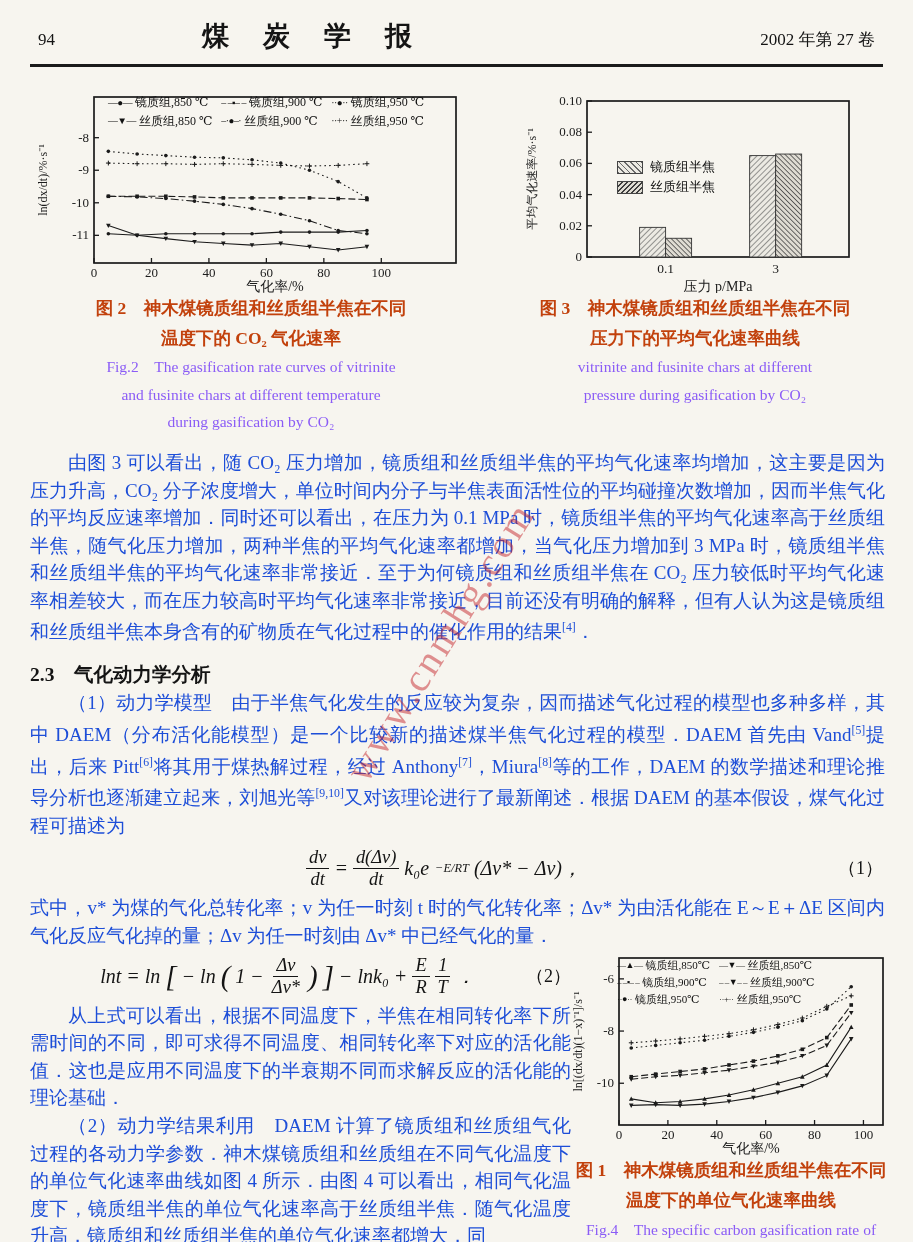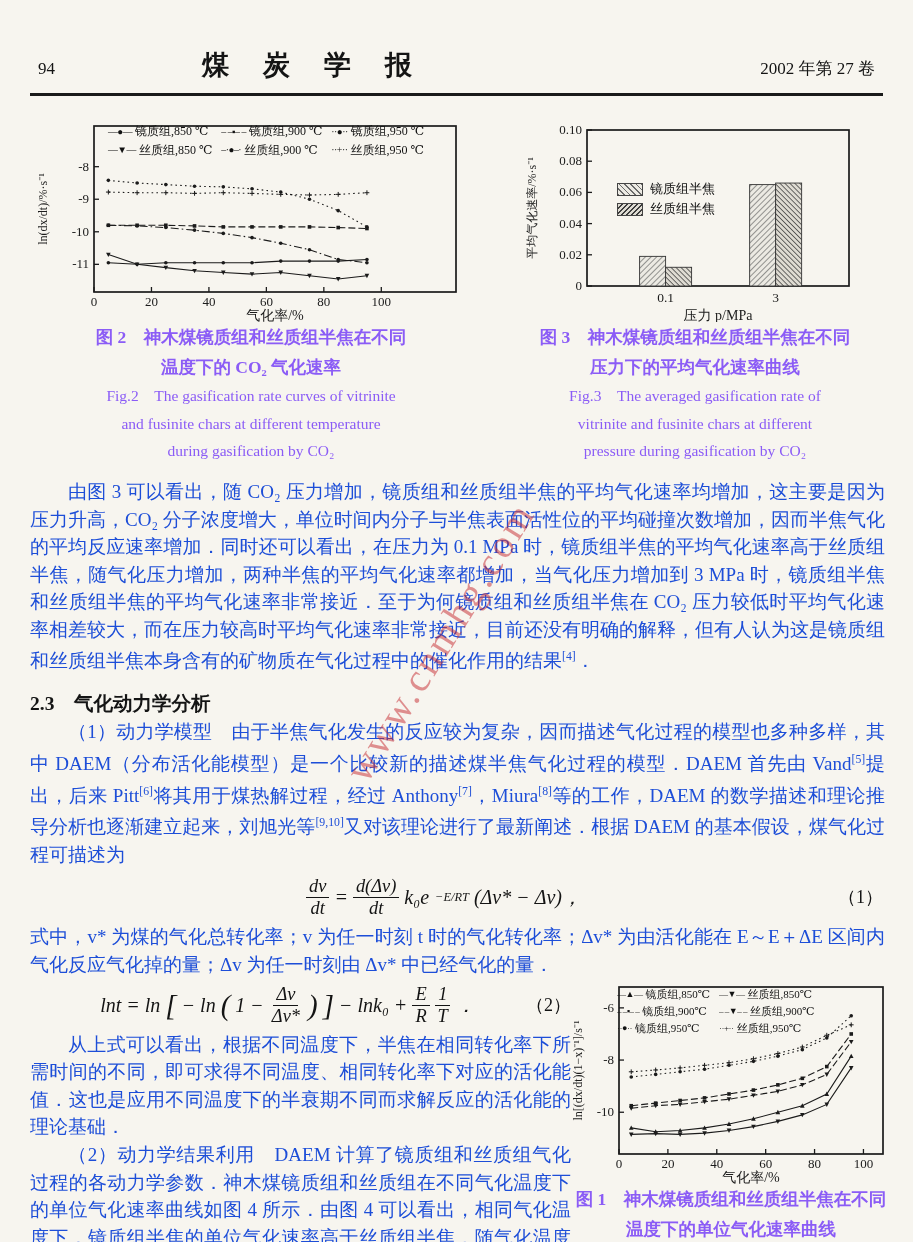--- a/index.html
+++ b/index.html
@@ -1,34 +1,34 @@
 <!DOCTYPE html>
 <html><head>
 <meta charset="utf-8">
 <style>
   html,body{margin:0;padding:0;background:#9a9a9a;}
   .page{position:relative;width:913px;height:1242px;margin:0 auto;background:#f7f5ef;
         overflow:hidden;box-sizing:border-box;color:#141414;
         font-family:"Liberation Serif","DejaVu Serif",serif;}
   
-  .header{display:flex;align-items:baseline;padding:47px 38px 4px 38px;}
+  .header{display:flex;align-items:baseline;padding:18px 38px 4px 38px;}
   .pnum{font-size:17px;width:130px;}
   .jtitle{flex:1;text-align:left;font-size:27px;font-weight:bold;letter-spacing:34px;text-indent:34px;white-space:nowrap;}
   .issue{width:170px;text-align:right;font-size:17px;white-space:nowrap;}
   .rule{border-top:3px solid #1a1a1a;margin:6px 30px 0 30px;}
   
   .fig-row{display:flex;justify-content:space-between;padding:26px 16px 0 12px;}
   figure{margin:0;text-align:center;}
   .figcol1{width:478px;}
   .figcol2{width:404px;}
   .chart{position:relative;margin:0 auto;}
   .chart2{width:430px;height:200px;}
   .chart3{width:340px;height:200px;}
   .chart4{width:320px;height:200px;}
-  .cap-zh{font-size:17.5px;font-weight:bold;line-height:1.72;color:#8b5cf6;}
+  .cap-zh{font-size:17.5px;font-weight:bold;line-height:1.72;color:#c2410c;}
   .cap-en{font-size:15.5px;line-height:1.78;color:#8b5cf6;}
   
   .bt{font-size:19px;line-height:27.6px;text-align:justify;margin:0;padding:0 28px 0 30px;color:#1d4ed8;}
   .ind{text-indent:2em;}
   .p1{margin-top:13px;}
   h3.sec{font-size:19.5px;font-weight:bold;margin:15px 30px 0 30px;padding:0;line-height:27.6px;}
   sup.ref{font-size:0.62em;}
   
   .eqrow{display:flex;align-items:center;padding:7px 30px 5px 30px;font-size:20px;font-style:italic;margin-left:20px;}
   .eqrow.in-col{padding:4px 0 4px 0;}
@@ -222,34 +222,33 @@
                 <rect width="3.5" height="3.5" fill="#dedbd2"></rect>
                 <line x1="0" y1="0" x2="0" y2="3.5" stroke="#3d3d3d" stroke-width="1.5"></line>
               </pattern>
             </defs>
             <rect x="114.6" y="134.36" width="26" height="29.639999999999986" fill="url(#h0_1)" stroke="#333" stroke-width="0.9"></rect>
             <rect x="224.64" y="62.599999999999994" width="26" height="101.4" fill="url(#h0_1)" stroke="#333" stroke-width="0.9"></rect>
             <rect x="140.6" y="145.28" width="26" height="18.72" fill="url(#h1_1)" stroke="#333" stroke-width="0.9"></rect>
             <rect x="250.64" y="61.03999999999999" width="26" height="102.96000000000001" fill="url(#h1_1)" stroke="#333" stroke-width="0.9"></rect>
             <text x="140.6" y="180" text-anchor="middle" font-size="13.5" fill="#1b1b1b" font-family="&quot;Liberation Serif&quot;,serif">0.1</text>
             <text x="250.64" y="180" text-anchor="middle" font-size="13.5" fill="#1b1b1b" font-family="&quot;Liberation Serif&quot;,serif">3</text>
-          </svg><div class="legend" style="left: 92px; top: 57px; font-size: 13px; grid-template-columns: repeat(1, auto);">
+          </svg><div class="legend" style="left: 92px; top: 64px; font-size: 13px; grid-template-columns: repeat(1, auto);">
             <span class="lg-entry">
               <span class="sw sw0"></span>
               <span>镜质组半焦</span>
             </span>
             <span class="lg-entry">
               <span class="sw sw1"></span>
               <span>丝质组半焦</span>
             </span>
           </div></div>
       <figcaption>
         <div class="cap-zh">图 3　神木煤镜质组和丝质组半焦在不同</div>
         <div class="cap-zh">压力下的平均气化速率曲线</div>
-        <div class="cap-en">Fig.3　The averaged gasification rate of</div>
         <div class="cap-en">vitrinite and fusinite chars at different</div>
         <div class="cap-en">pressure during gasification by CO₂</div>
       </figcaption>
     </figure>
   </div>
 
   <p class="bt ind p1">由图 3 可以看出，随 CO₂ 压力增加，镜质组和丝质组半焦的平均气化速率均增加，这主要是因为压力升高，CO₂ 分子浓度增大，单位时间内分子与半焦表面活性位的平均碰撞次数增加，因而半焦气化的平均反应速率增加．同时还可以看出，在压力为 0.1 MPa 时，镜质组半焦的平均气化速率高于丝质组半焦，随气化压力增加，两种半焦的平均气化速率都增加，当气化压力增加到 3 MPa 时，镜质组半焦和丝质组半焦的平均气化速率非常接近．至于为何镜质组和丝质组半焦在 CO₂ 压力较低时平均气化速率相差较大，而在压力较高时平均气化速率非常接近，目前还没有明确的解释，但有人认为这是镜质组和丝质组半焦本身含有的矿物质在气化过程中的催化作用的结果<sup class="ref">[4]</sup>．</p>
 
   <h3 class="sec">2.3　气化动力学分析</h3>
 

